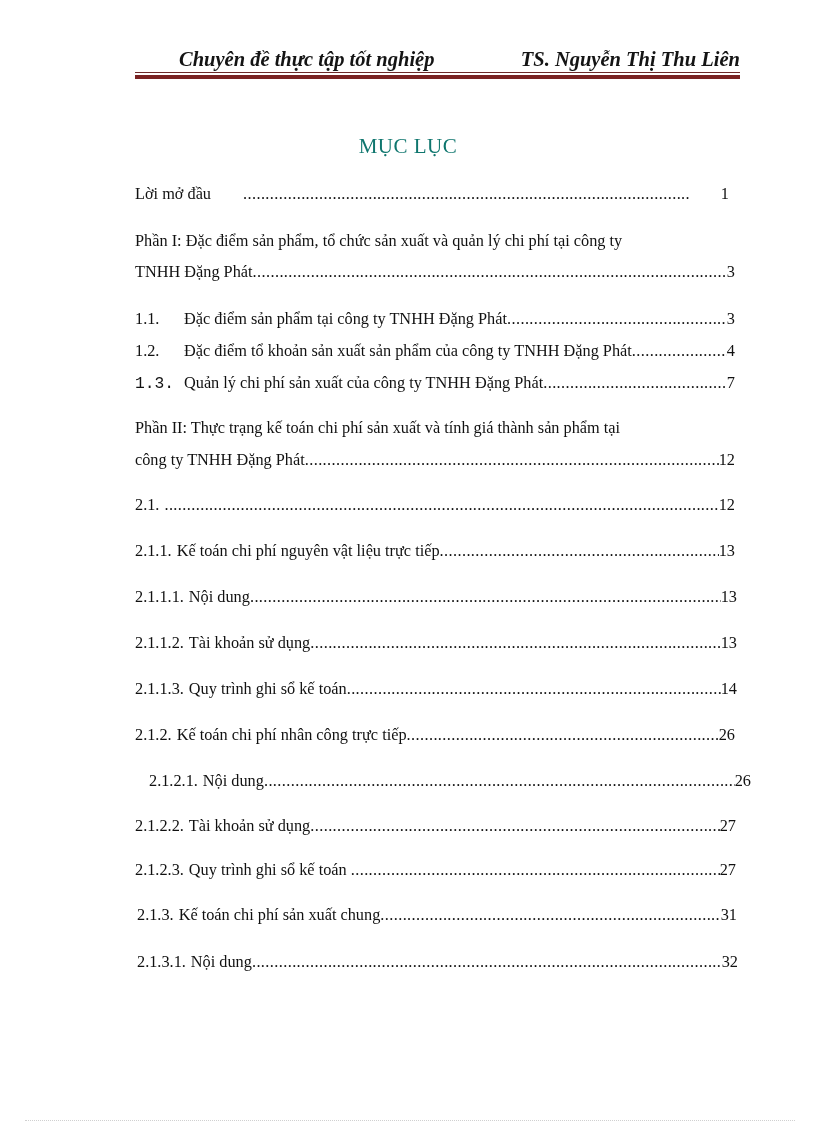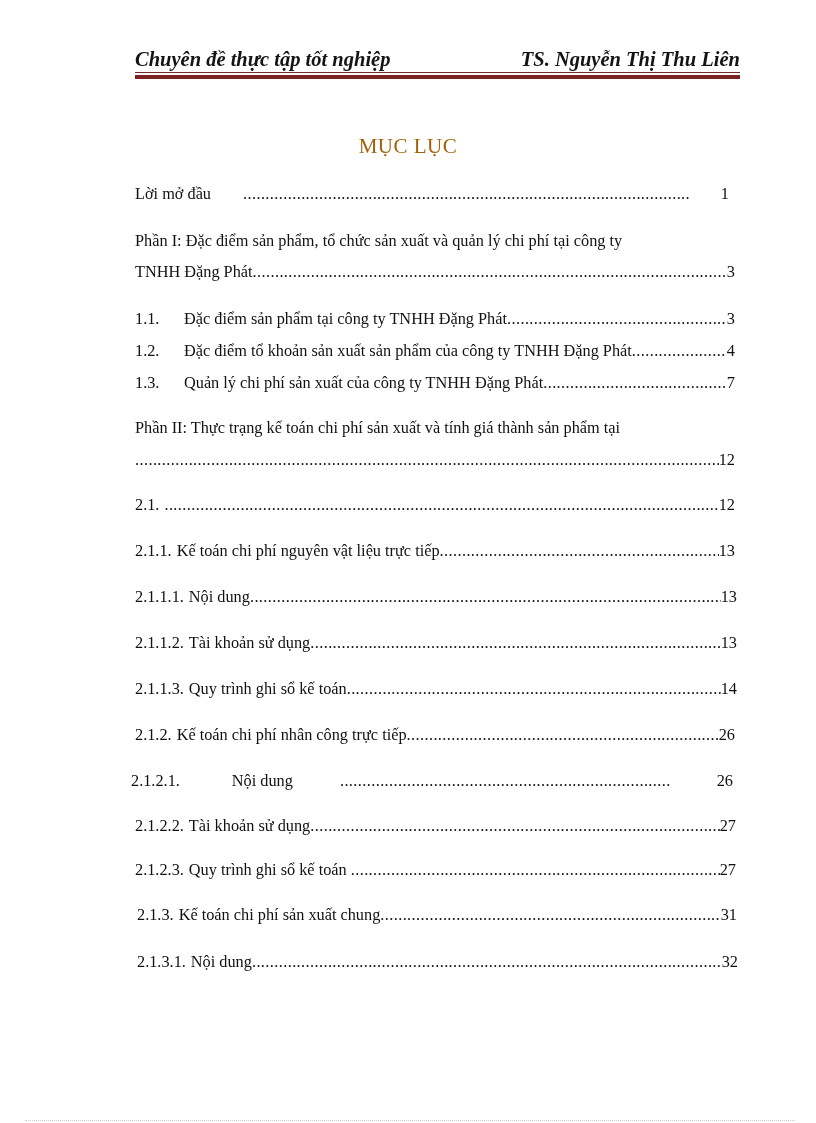--- a/index.html
+++ b/index.html
@@ -25,20 +25,21 @@
     .header-left, .header-right {
       position: absolute;
       top: 0;
       font-family: "Liberation Serif", "DejaVu Serif", serif;
       font-weight: bold;
       font-style: italic;
       font-size: 20.5px;
       line-height: 26px;
       color: #141414;
       white-space: nowrap;
+      margin-left: 44px;
     }
     .header-left { left: 0; }
     .header-right { right: 0; }
     .header-rule {
       position: absolute;
       left: 135px;
       top: 72px;
       width: 605px;
       height: 7px;
     }
@@ -59,21 +60,21 @@
     .title {
       position: absolute;
       left: 0;
       width: 816px;
       top: 132px;
       text-align: center;
       font-size: 21px;
       font-weight: normal;
       line-height: 28px;
       letter-spacing: 0.5px;
-      color: #a16207;
+      color: #0f766e;
     }
     .toc-line {
       position: absolute;
       font-size: 16.3px;
       line-height: 22px;
       height: 22px;
       white-space: nowrap;
       overflow: hidden;
       display: flex;
       align-items: baseline;
@@ -149,28 +150,29 @@
   </div>
 
   <div class="toc-line" style="left:135px; width:600px; top:340px;justify-content:space-between;">
     <span class="num" style="width:49px; display:inline-block;">1.2.</span>
     <span class="text">Đặc điểm tổ khoản sản xuất sản phẩm của công ty TNHH Đặng Phát</span>
     <span class="leader"></span>
     <span class="page">4</span>
   </div>
 
   <div class="toc-line" style="left:135px; width:600px; top:372px;">
-    <span class="num" style="width:49px; display:inline-block;">1.3.</span>
+    <span class="num" style="width:49px; display:inline-block;font-family:Liberation Mono, monospace;">1.3.</span>
     <span class="text">Quản lý chi phí sản xuất  của công ty TNHH Đặng Phát</span>
     <span class="leader"></span>
     <span class="page">7</span>
   </div>
 
   <div class="toc-plain" style="left:135px; top:417px;">Phần II: Thực trạng kế toán chi phí sản xuất và tính giá thành  sản phẩm tại</div>
   <div class="toc-line" style="left:135px; width:600px; top:449px;">
+    <span class="text">công ty TNHH Đặng Phát</span>
     <span class="leader"></span>
     <span class="page">12</span>
   </div>
 
   <div class="toc-line" style="left:135px; width:600px; top:494px;">
     <span class="num" style="margin-right:5px;">2.1.</span>
     <span class="leader"></span>
     <span class="page">12</span>
   </div>
 
@@ -202,21 +204,21 @@
     <span class="page">14</span>
   </div>
 
   <div class="toc-line" style="left:135px; width:600px; top:724px;">
     <span class="num" style="margin-right:5px;">2.1.2.</span>
     <span class="text">Kế toán chi phí nhân công trực tiếp</span>
     <span class="leader"></span>
     <span class="page">26</span>
   </div>
 
-  <div class="toc-line" style="left:131px; width:602px; top:770px;gap:47px;">
+  <div class="toc-line" style="left:149px; width:602px; top:770px;">
     <span class="num" style="margin-right:5px;">2.1.2.1.</span>
     <span class="text">Nội dung</span>
     <span class="leader"></span>
     <span class="page">26</span>
   </div>
 
   <div class="toc-line" style="left:135px; width:601px; top:815px;">
     <span class="num" style="margin-right:5px;">2.1.2.2.</span>
     <span class="text">Tài khoản sử dụng</span>
     <span class="leader"></span>

